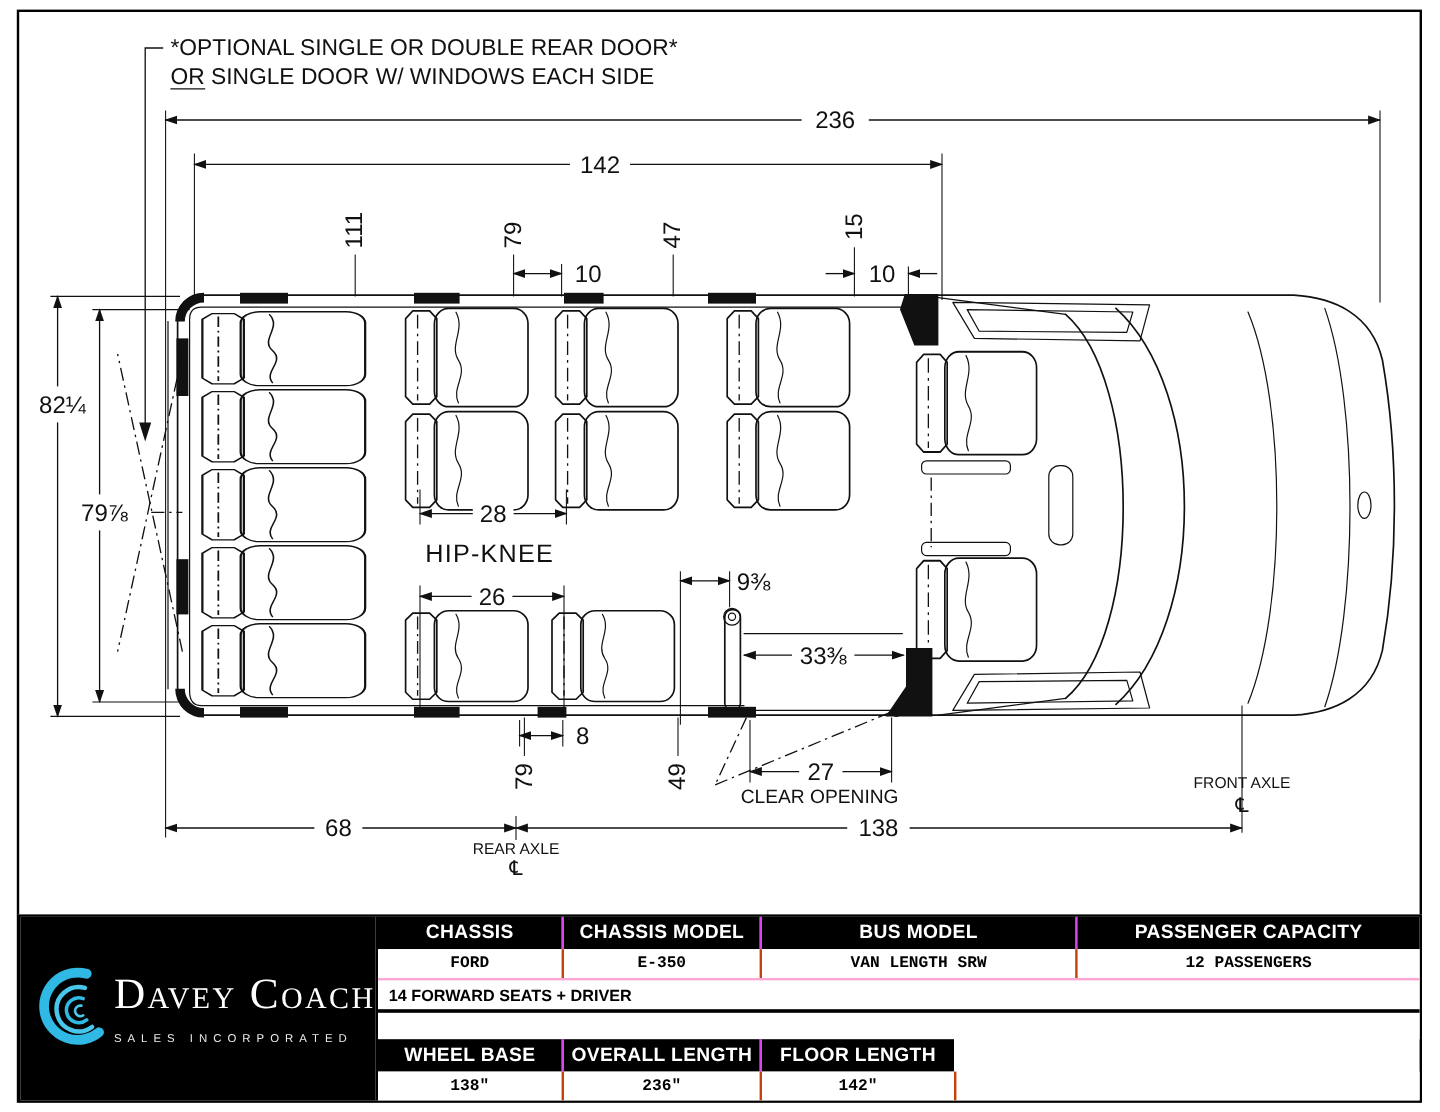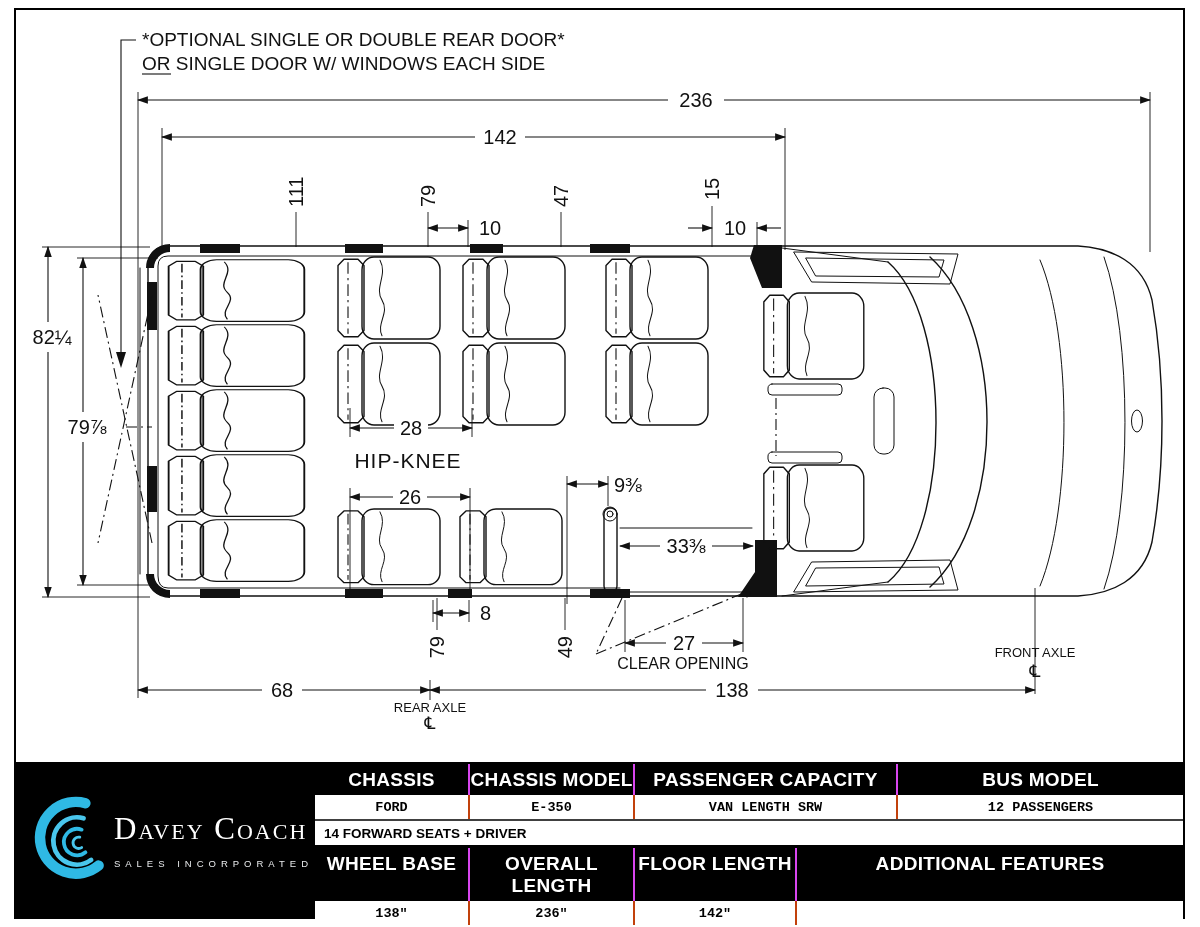--- a/index.html
+++ b/index.html
@@ -22,34 +22,34 @@
   .cl-sym{font-size:17px;font-family:"DejaVu Sans","Liberation Sans",sans-serif;}
   .hip{font-size:21px;letter-spacing:1px;}
 
   
   .spec-table{position:absolute;left:15px;top:762px;width:1170px;height:157px;
               display:flex;background:#fff;border:2px solid #000;box-sizing:border-box;}
   .logo-cell{width:296px;background:#000;display:flex;align-items:center;
              padding-left:8px;box-sizing:border-box;flex-shrink:0;}
   .logo-text{margin-left:2px;}
   .logo-name{font-family:"Liberation Serif",serif;font-variant:small-caps;
-             color:#fff;font-size:31px;letter-spacing:2px;white-space:nowrap;line-height:1;}
+             color:#fff;font-size:36px;letter-spacing:2px;white-space:nowrap;line-height:1;}
   .logo-tag{color:#e8eaec;font-size:9.5px;letter-spacing:5px;margin-top:14px;white-space:nowrap;}
   .table-right{flex:1;display:flex;flex-direction:column;border-left:2px solid #000;}
   .tr{display:grid;}
   .tr.topcols{grid-template-columns:153px 165px 263px 1fr;}
   .tr.botcols{grid-template-columns:153px 165px 162px 1fr;}
-  .th{background:#000;color:#fff;font-weight:bold;font-size:19px;text-align:center;
+  .th{background:#000;color:#fff;font-weight:bold;font-size:16px;text-align:center;
       padding:5px 0 4px 0;letter-spacing:.3px;}
   .th + .th{border-left:2px solid #d946ef;}
   .td{background:#fff;color:#000;font-weight:bold;font-size:13.5px;text-align:center;
       padding:5px 0 4px 0;}
   .td + .td{border-left:2px solid #c2410c;}
   .row-note{background:#fff;color:#000;font-weight:bold;font-size:13.5px;
-            text-align:left;padding:5px 0 4px 9px;border-top:2px solid #404040;}
+            text-align:left;padding:5px 0 4px 9px;border-top:2px solid #f9a8d4;}
   .row-gap{background:#fff;border-top:3px solid #000;flex:1;}
   .vals{border-bottom:0;font-family:Liberation Mono, monospace;}
 </style>
 </head>
 <body>
 
 <div class="sheet">
   <div class="frame"></div>
 
   
@@ -319,36 +319,35 @@
       </svg>
       <div class="logo-text">
         <div class="logo-name"><span>Davey</span> <span>Coach</span></div>
         <div class="logo-tag">SALES INCORPORATED</div>
       </div>
     </div>
     <div class="table-right">
       <div class="tr topcols">
         <div class="th">CHASSIS</div>
         <div class="th">CHASSIS MODEL</div>
+        <div class="th">BUS MODEL</div>
         <div class="th">PASSENGER CAPACITY</div>
-        <div class="th">BUS MODEL</div>
       </div>
       <div class="tr topcols vals">
         <div class="td">FORD</div>
         <div class="td">E-350</div>
         <div class="td">VAN LENGTH SRW</div>
         <div class="td">12 PASSENGERS</div>
       </div>
       <div class="row-note">14 FORWARD SEATS + DRIVER</div>
       <div class="row-gap"></div>
       <div class="tr botcols">
         <div class="th">WHEEL BASE</div>
         <div class="th">OVERALL LENGTH</div>
         <div class="th">FLOOR LENGTH</div>
-        <div class="th">ADDITIONAL FEATURES</div>
       </div>
       <div class="tr botcols vals">
         <div class="td">138"</div>
         <div class="td">236"</div>
         <div class="td">142"</div>
         <div class="td"></div>
       </div>
     </div>
   </div>
 </div>

